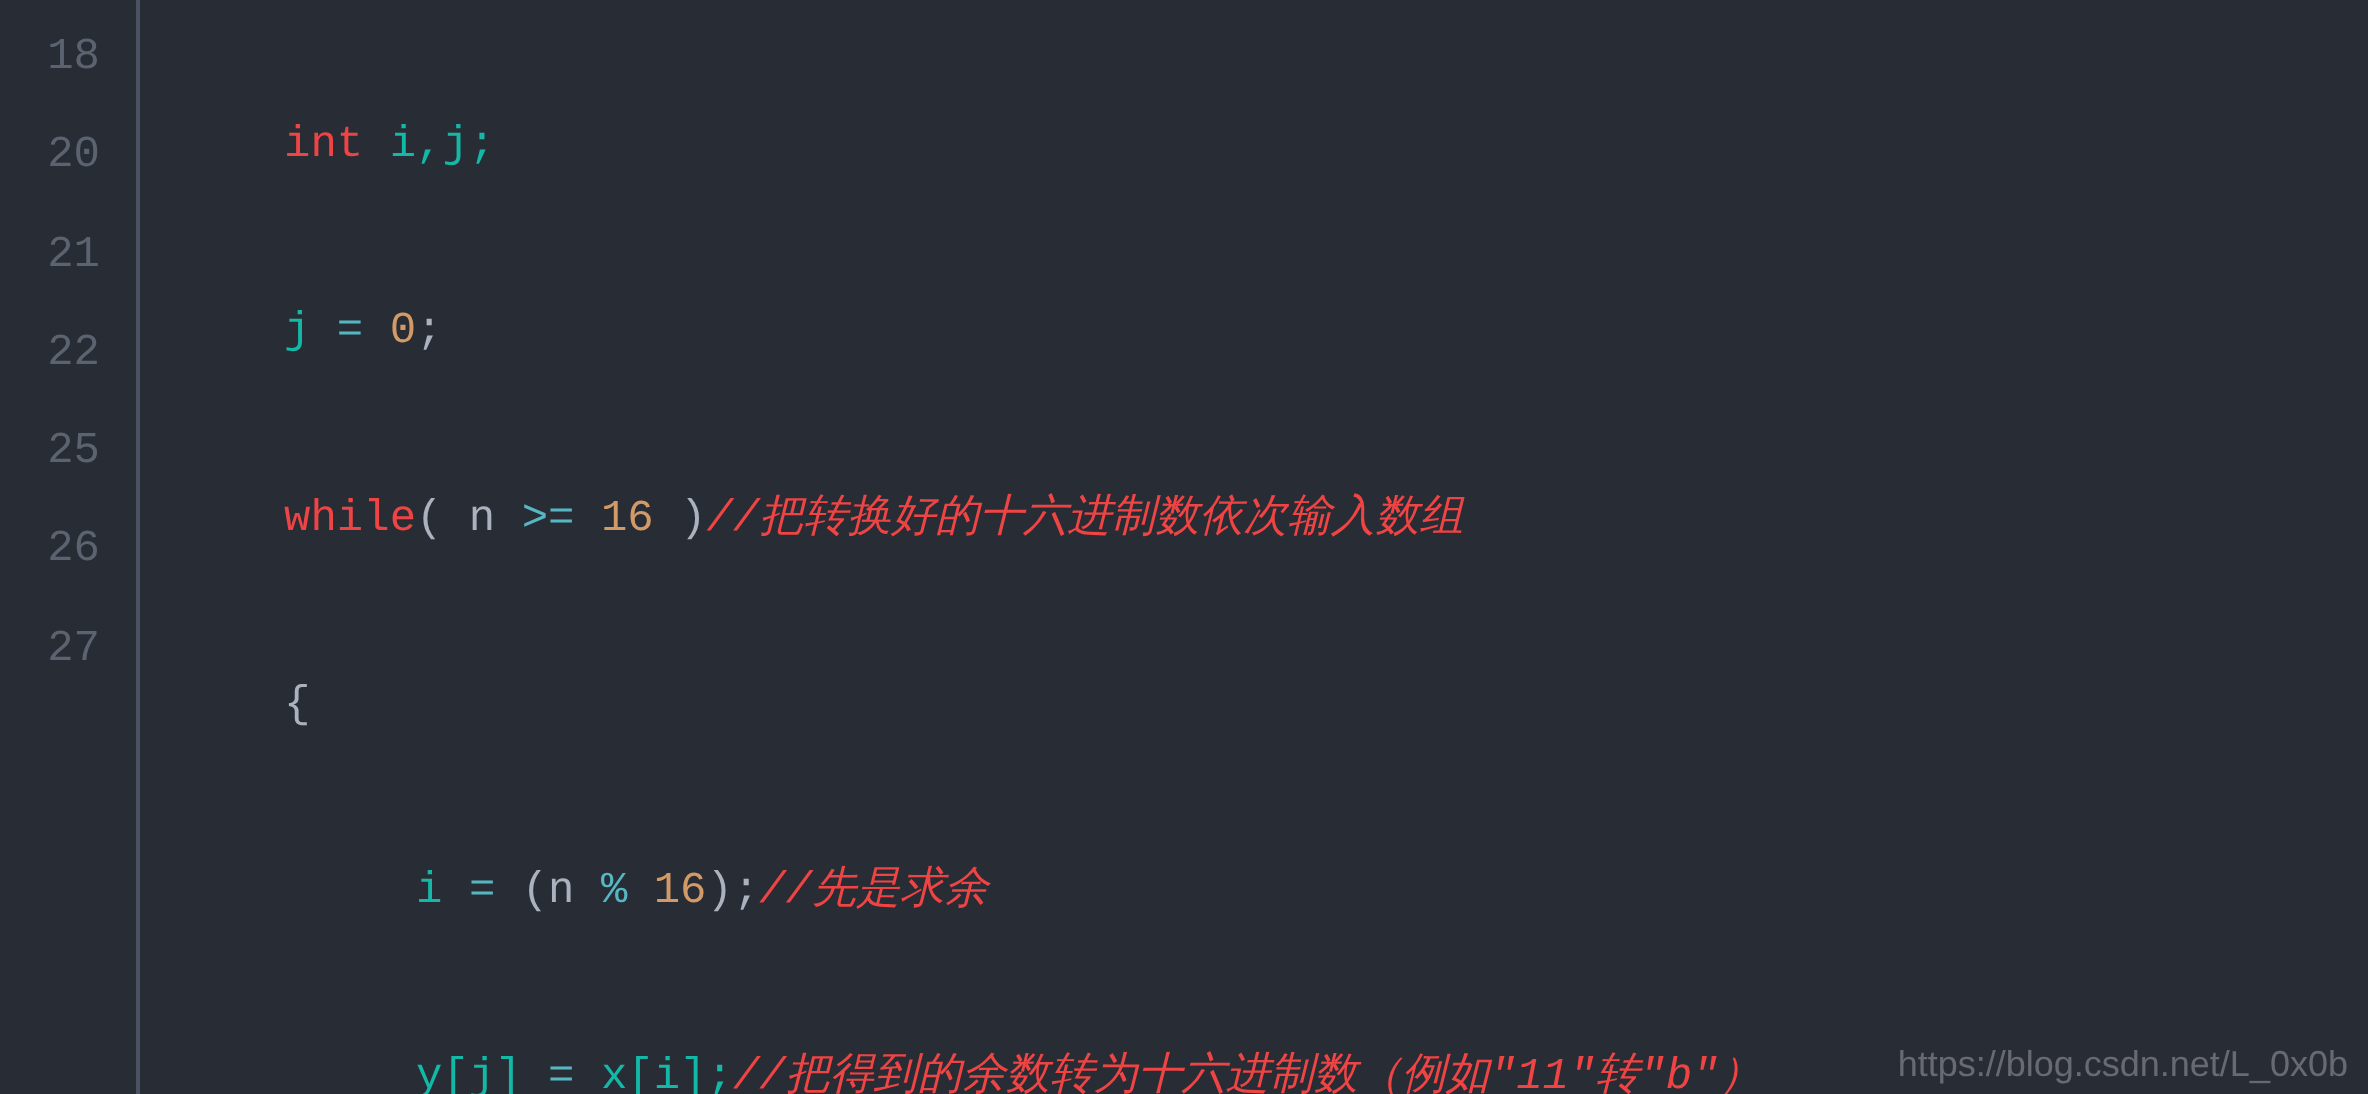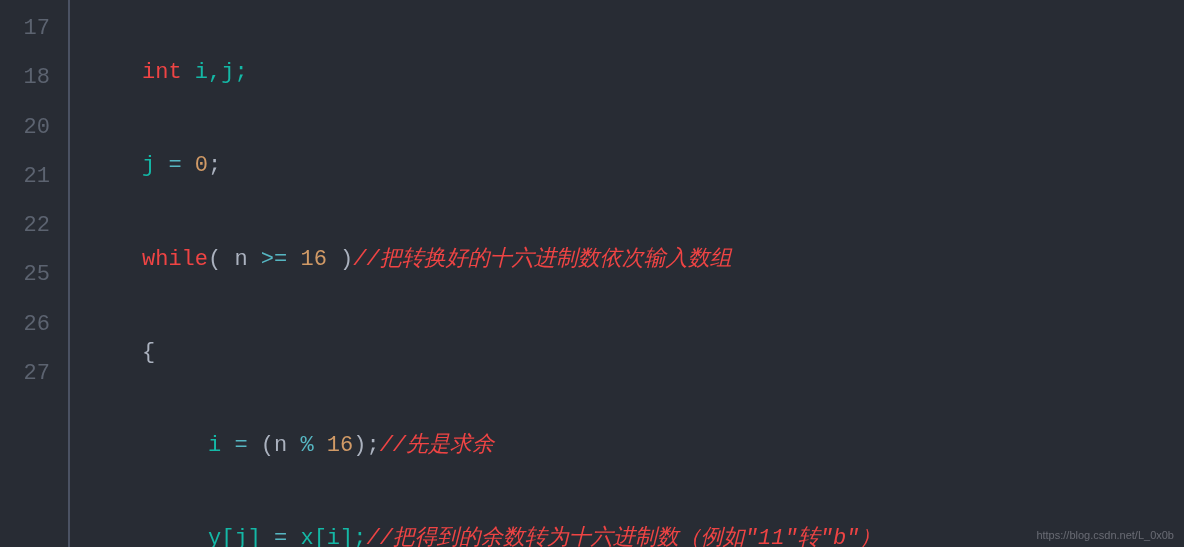--- a/index.html
+++ b/index.html
@@ -52,31 +52,30 @@
   .operator { color: #56b6c2; }
   .number { color: #d19a66; }
   .punct { color: #abb2bf; }
   .ident2 { color: #14b8a6; }
   .comment { color: #ef4444; font-style: italic; }
   .watermark {
     position: absolute;
     bottom: 6px;
     right: 10px;
     color: rgba(200,200,210,0.4);
-    font-size: 11px;
+    font-size: 18px;
     font-family: Arial, sans-serif;
     font-style: normal;
   }
 </style>
 </head>
 <body>
 
 <div class="editor">
   <div class="gutter">
-    <div class="line-number">17</div>
     <div class="line-number">18</div>
     <div class="line-number">20</div>
     <div class="line-number">21</div>
     <div class="line-number">22</div>
     <div class="line-number">25</div>
     <div class="line-number">26</div>
     <div class="line-number">27</div>
   </div>
   <div class="code-area">
     <div class="code-line">     <span class="keyword">int</span><span class="ident2"> i,j;</span></div>

